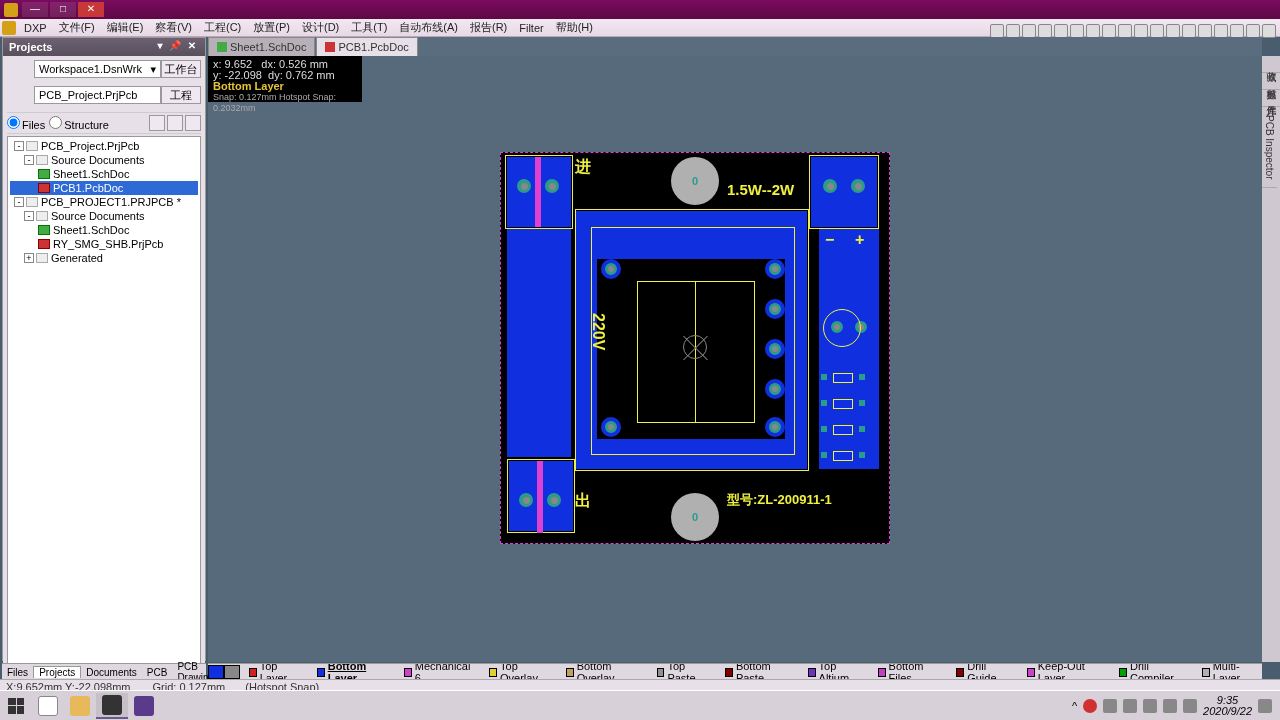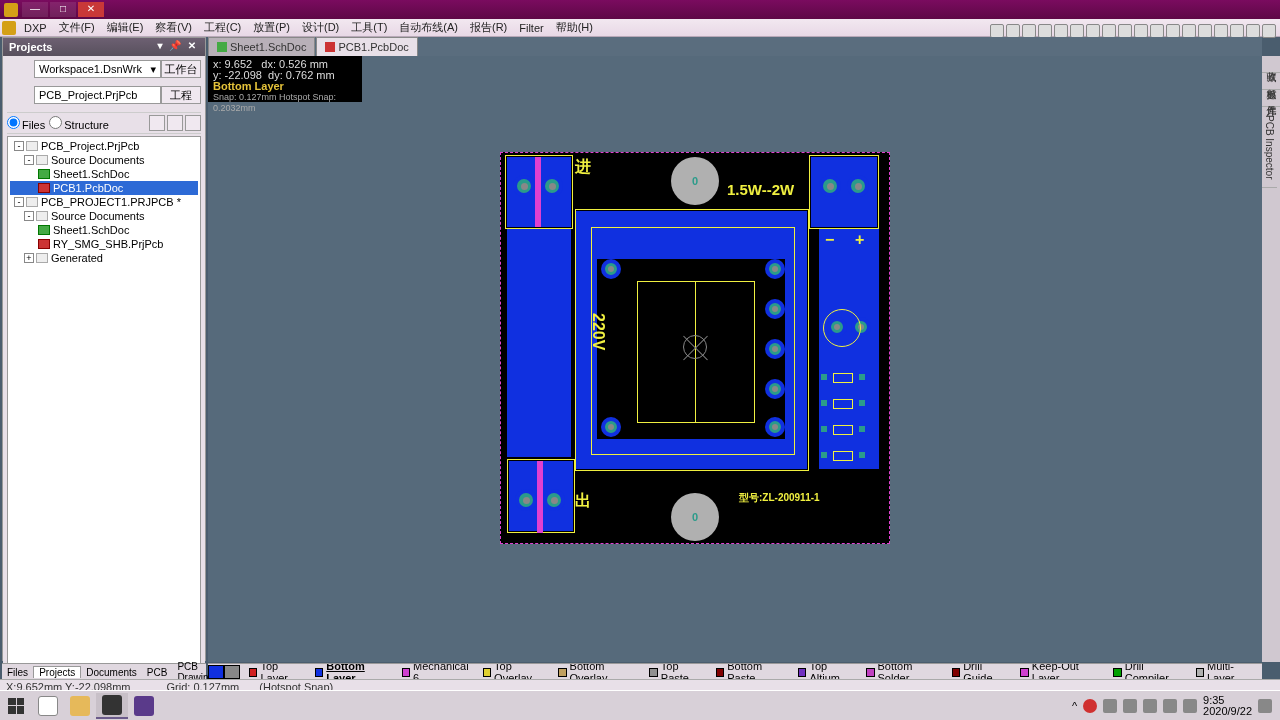--- a/index.html
+++ b/index.html
@@ -101,21 +101,21 @@
 
 
 .taskbar { position: absolute; left: 0; bottom: 0; width: 1280px; height: 30px; background: #d8d0d8; display: flex; align-items: center; border-top: 1px solid #fff; }
 .taskbar .start { width: 32px; height: 26px; display: flex; align-items: center; justify-content: center; }
 .taskbar .start .winlogo { width: 16px; height: 16px; display: grid; grid-template: 1fr 1fr / 1fr 1fr; gap: 1px; }
 .taskbar .start .winlogo div { background: #333; }
 .taskbar .tbicon { width: 32px; height: 26px; display: flex; align-items: center; justify-content: center; cursor: pointer; }
 .taskbar .tbicon .ic { width: 20px; height: 20px; background: #888; border-radius: 3px; }
 .taskbar .tbicon.active { background: #c8c0c8; border-bottom: 2px solid #6a5a8a; }
 .taskbar .tray { margin-left: auto; display: flex; align-items: center; gap: 6px; padding: 0 8px; font-size: 10px; }
-.taskbar .tray .clock { text-align: left; line-height: 11px; }
+.taskbar .tray .clock { text-align: center; line-height: 11px; font-style: italic; }
 .taskbar .tray .ti { width: 14px; height: 14px; background: #888; border-radius: 2px; }
 
 
 .right-tabs { position: absolute; right: 0; top: 56px; width: 18px; height: 606px; background: #d0c8d0; }
 .right-tabs .vtab { writing-mode: vertical-rl; padding: 8px 2px; color: #333; font-size: 10px; cursor: pointer; border-bottom: 1px solid #aaa; }
 </style>
 </head>
 <body>
 
 <div class="titlebar">
@@ -359,21 +359,21 @@
         <div class="rbody"></div>
         <div class="rpad" style="right:-2px"></div>
       </div>
 
     <div class="origin" style="left:182px;top:182px"></div>
 
     <div class="silktext" style="left:74px;top:4px">进</div>
     <div class="silktext" style="left:74px;top:338px">出</div>
     <div class="silktext" style="left:226px;top:28px;font-size:15px">1.5W--2W</div>
     <div class="silktext v" style="left:88px;top:160px">220V</div>
-    <div class="silktext" style="left:238px;top:338px;font-size:10px">型号:ZL-200911-1</div>
+    <div class="silktext" style="left:226px;top:338px;font-size:13px">型号:ZL-200911-1</div>
     <div class="silktext" style="left:324px;top:78px">−</div>
     <div class="silktext" style="left:354px;top:78px">+</div>
   </div>
   <div class="cursor-arrow">◣</div>
 </div>
 
 <div class="right-tabs">
   <div class="vtab">收藏</div>
   <div class="vtab">剪贴板</div>
   <div class="vtab">元件库</div>
@@ -386,21 +386,21 @@
   <span>Documents</span>
   <span>PCB</span>
   <span>PCB Drawing</span>
 </div>
 
 <div class="layer-tabs">
   <div class="swap">
       <div></div>
       <div style="background:#888"></div>
     </div>
-  <div id="layertabs-container" style="display: flex;">
+  <div id="layertabs-container" style="display: flex; gap: 8px;">
       <div class="lt">
         <div class="sw" style="background: rgb(208, 32, 32);"></div>
         <span>Top Layer</span>
       </div>
       <div class="lt active">
         <div class="sw" style="background: rgb(16, 48, 224);"></div>
         <span>Bottom Layer</span>
       </div>
       <div class="lt">
         <div class="sw" style="background: rgb(208, 64, 208);"></div>
@@ -421,21 +421,21 @@
       <div class="lt">
         <div class="sw" style="background: rgb(128, 0, 0);"></div>
         <span>Bottom Paste</span>
       </div>
       <div class="lt">
         <div class="sw" style="background: rgb(112, 48, 192);"></div>
         <span>Top Altium</span>
       </div>
       <div class="lt">
         <div class="sw" style="background: rgb(192, 64, 192);"></div>
-        <span>Bottom Solder</span>
+        <span>Bottom Files</span>
       </div>
       <div class="lt">
         <div class="sw" style="background: rgb(128, 0, 0);"></div>
         <span>Drill Guide</span>
       </div>
       <div class="lt">
         <div class="sw" style="background: rgb(208, 64, 208);"></div>
         <span>Keep-Out Layer</span>
       </div>
       <div class="lt">
@@ -444,21 +444,21 @@
       </div>
       <div class="lt">
         <div class="sw" style="background: rgb(176, 176, 176);"></div>
         <span>Multi-Layer</span>
       </div>
     </div>
 </div>
 
 <div class="status1">
   <span>X:9.652mm Y:-22.098mm</span>
-  <span style="margin-left:36px">Grid: 0.127mm</span>
+  <span style="margin-left:22px">Grid: 0.127mm</span>
   <span style="margin-left:20px">(Hotspot Snap)</span>
 </div>
 <div class="status2">
   <span>System</span>
   <span>Design Compiler</span>
   <span>Instruments</span>
   <span>OpenBus调色板</span>
   <span>PCB</span>
   <span>快捷方式</span>
   <span>»</span>

